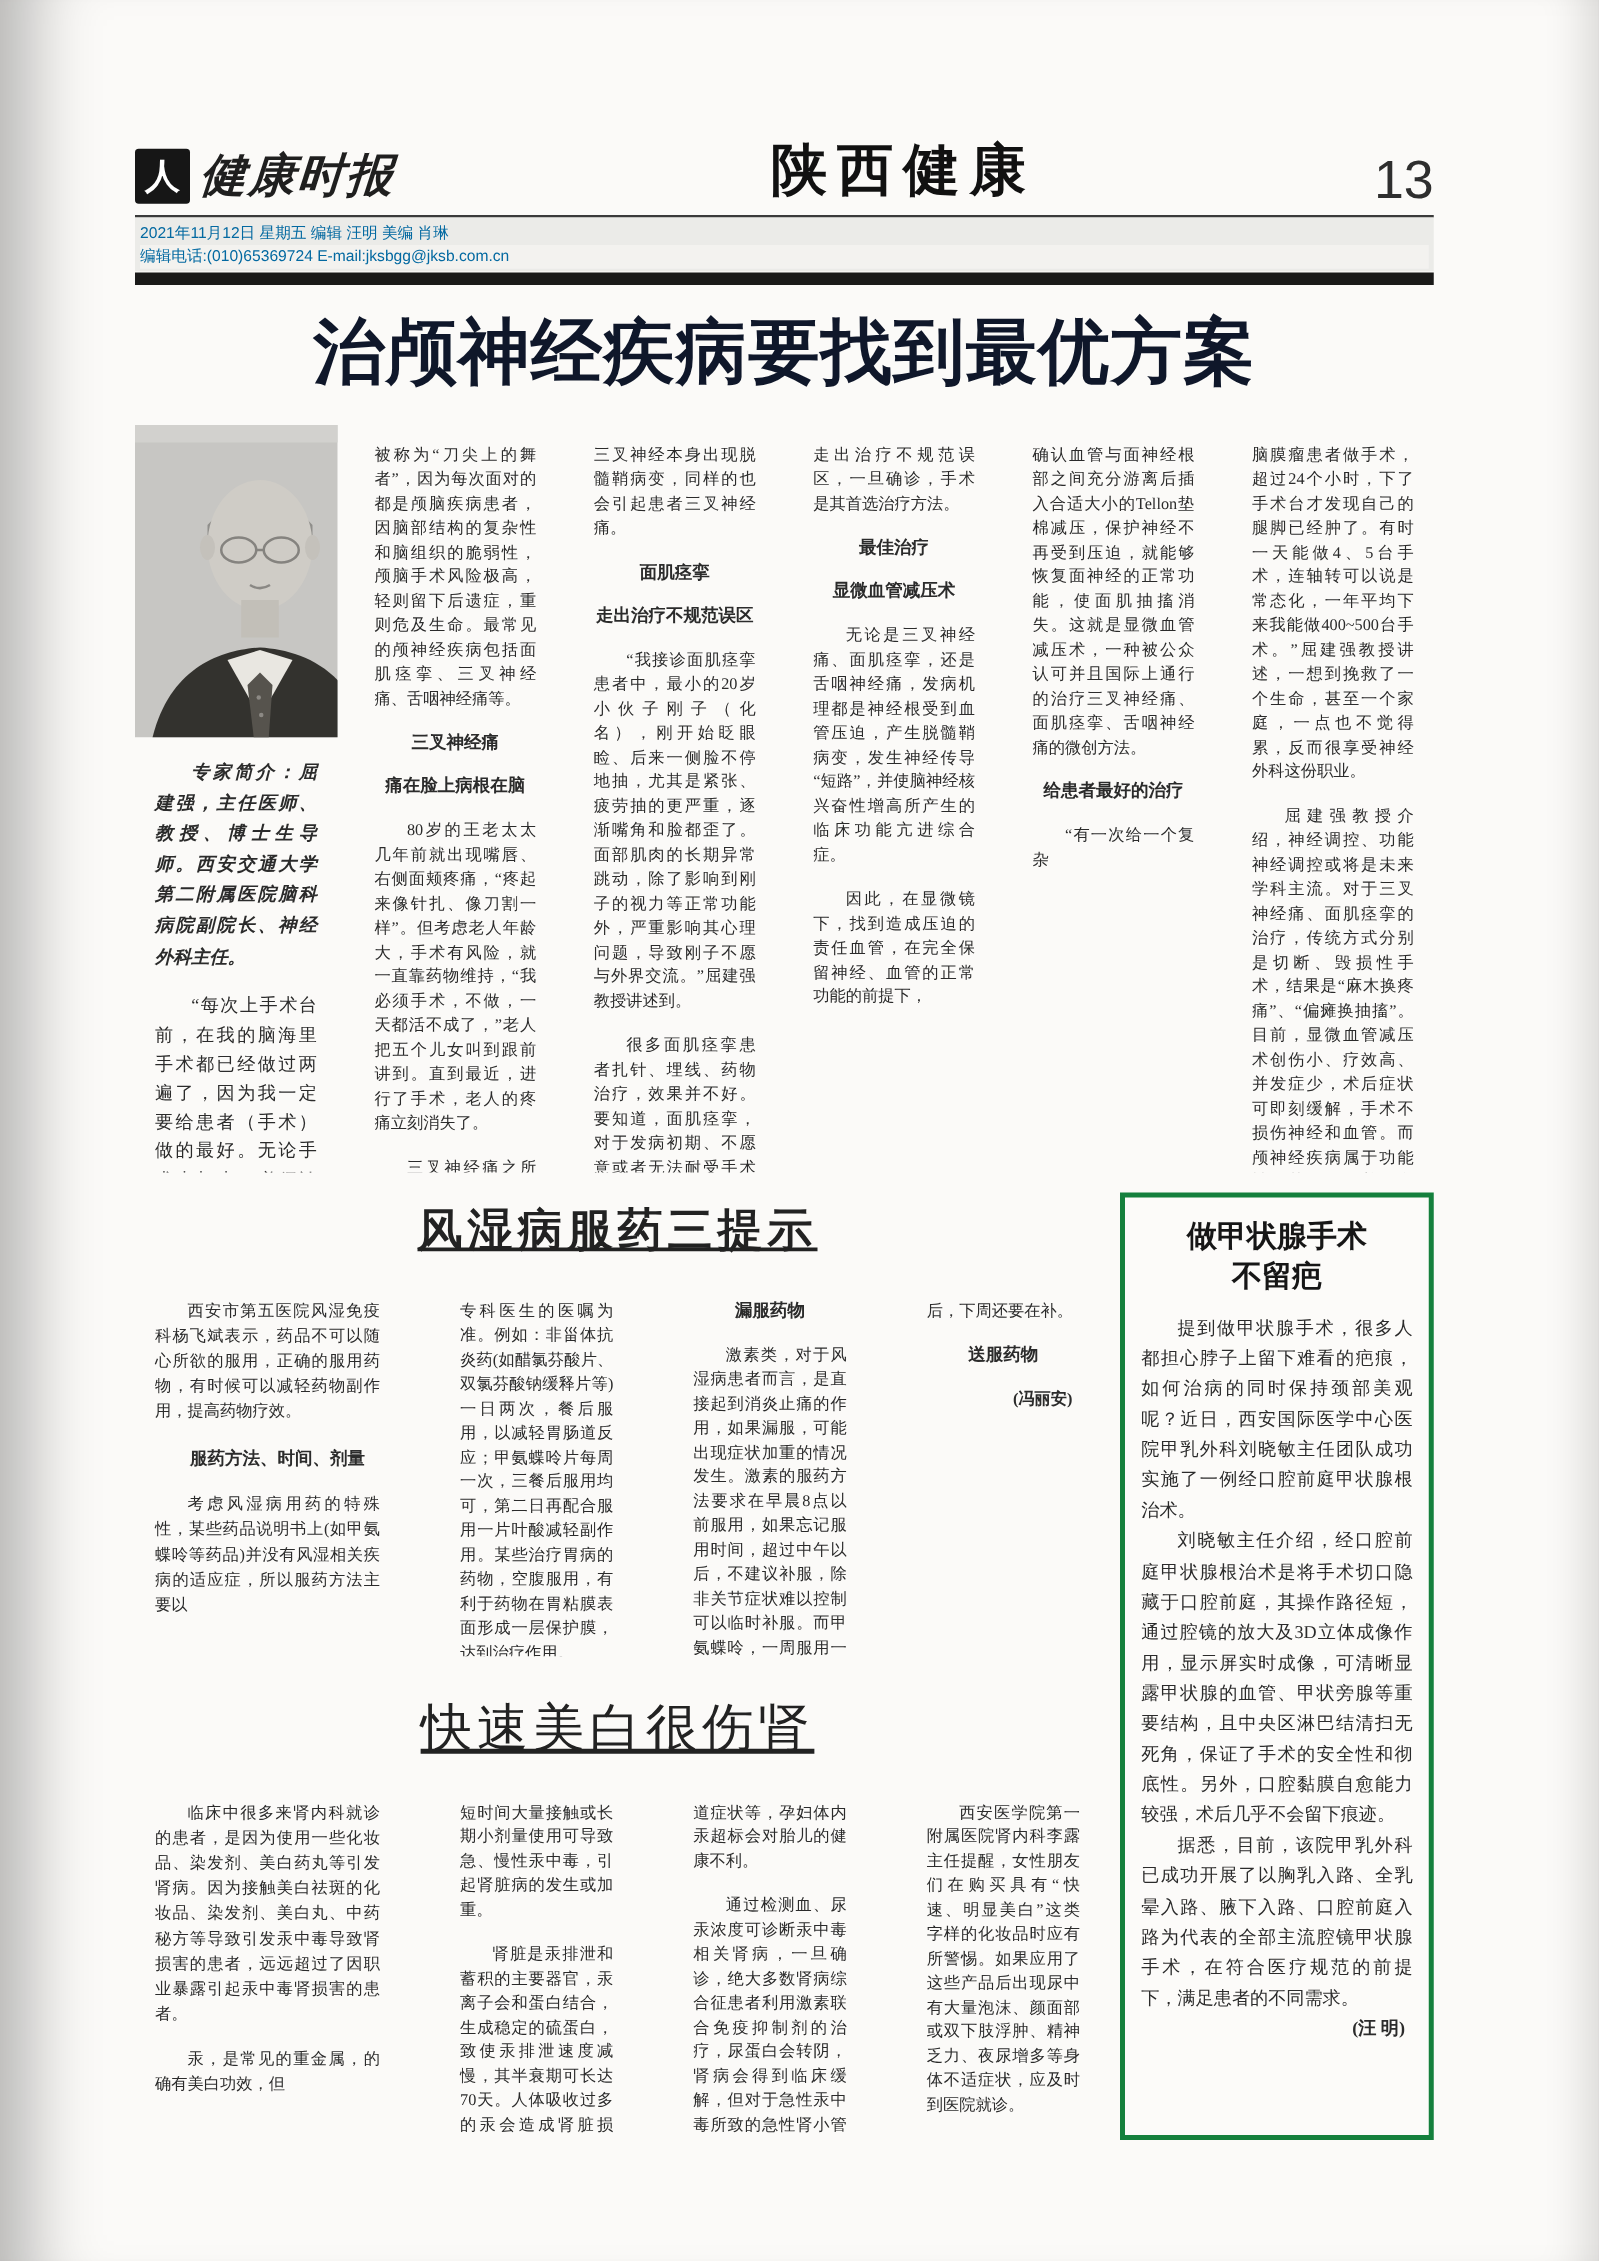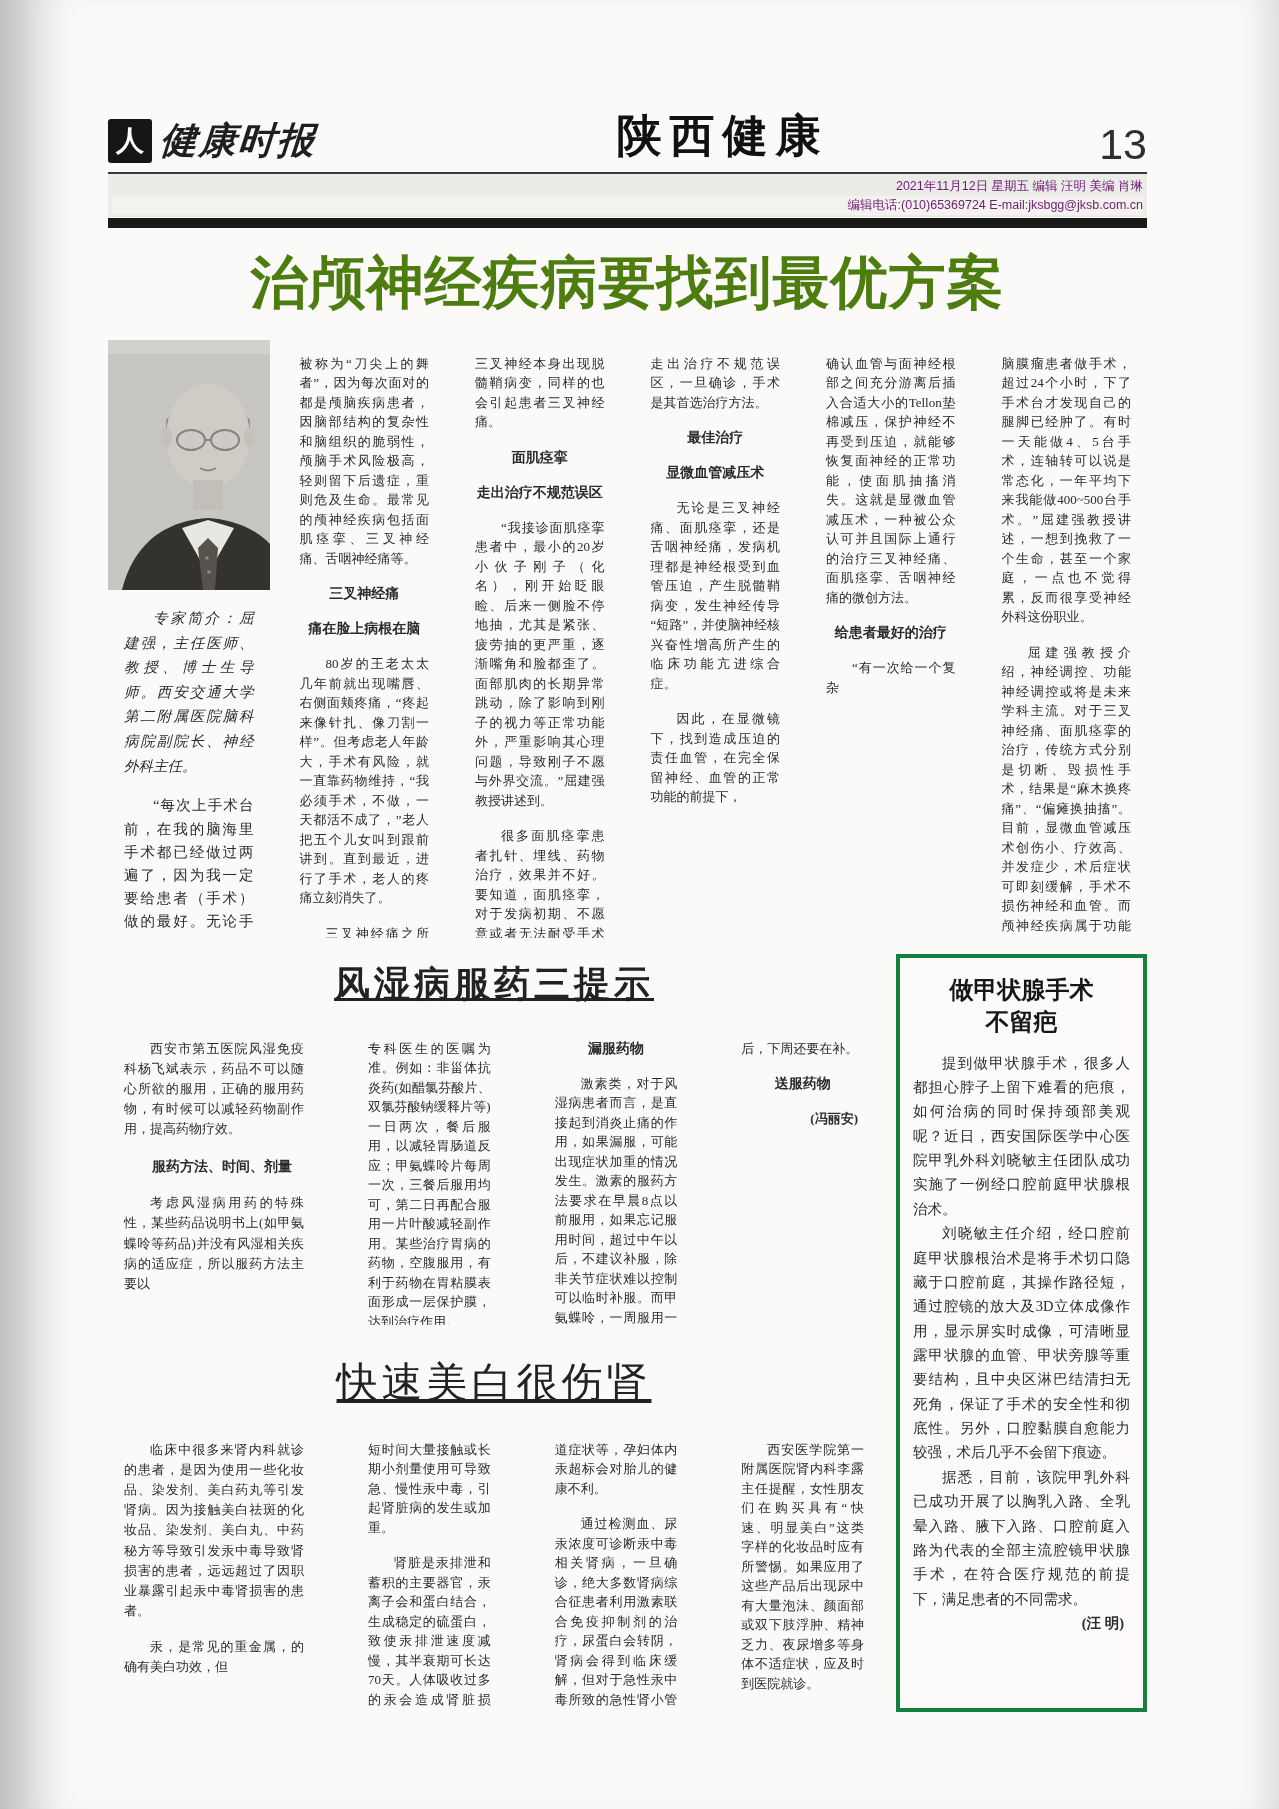--- a/index.html
+++ b/index.html
@@ -38,51 +38,51 @@
   }
   .page-num{
     width:110px;text-align:right;
     font-family:"Liberation Sans", sans-serif;
     font-size:43px;color:#2e2e2e;line-height:1;
   }
   .head-rule{height:2px;background:#3a3a3a;margin-top:6px;}
   .date-strip{
     background:#ebebe8;padding:3px 4px 2px 4px;
     font-family:"Liberation Sans", sans-serif;
-    font-size:12.5px;color:#701a75;line-height:1.5;text-align:right;
+    font-size:12.5px;color:#0369a1;line-height:1.5;
   }
   .date-strip .l2{background:#f3f2ef;}
   .black-bar{height:10px;background:#1a1a19;margin-top:1px;}
   
   .headline{
     margin:20px 0 22px 0;
     text-align:center;
     font-family:"Liberation Sans", sans-serif;
-    font-weight:900;font-size:57px;letter-spacing:1px;color:#4d7c0f;
+    font-weight:900;font-size:57px;letter-spacing:1px;color:#0f172a;
     line-height:1.2;white-space:nowrap;
   }
   .lead-cols{display:flex;gap:14px;height:600px;overflow:hidden;}
   .intro-col{width:212px;flex:none;}
   .col{flex:1;min-width:0;overflow:hidden;
     font-size:13px;line-height:1.5;text-align:justify;}
   .photo-frame{width:200px;height:250px;margin:2px auto 10px auto;display:block;}
   .intro-col{font-size:14.5px;line-height:1.6;text-align:justify;}
   .col p,.col h4{margin:16px;}
   .blk-p{text-indent:2em;}
   .blk-c{text-indent:0;}
   .blk-h{
     text-align:center;font-family:"Liberation Sans", sans-serif;
     font-weight:700;font-size:14px;margin:5px 0 3px 0;text-indent:0;line-height:1.35;
   }
   .blk-hl{
     font-family:"Liberation Sans", sans-serif;font-weight:700;
     text-indent:2em;margin:4px 0 2px 0;font-size:14px;
   }
   .blk-by{text-align:right;font-weight:700;text-indent:0;padding-right:6px;margin-top:2px;}
-  .blk-intro{font-style:italic;font-weight:400;line-height:1.7;text-indent:2em;}
+  .blk-intro{font-style:italic;font-weight:700;line-height:1.7;text-indent:2em;}
   
   .lower{display:flex;gap:16px;margin-top:16px;}
   .lower-left{width:772px;flex:none;}
   .sub-headline{
     text-align:center;margin:6px 0 14px 0;
     font-family:"Liberation Serif", serif;
     font-weight:600;font-size:36px;letter-spacing:4px;color:#222;text-decoration:underline;
   }
   .sub-headline.thin{font-weight:400;font-size:41px;margin-top:30px;}
   .cols4{display:flex;gap:32px;overflow:hidden;}

